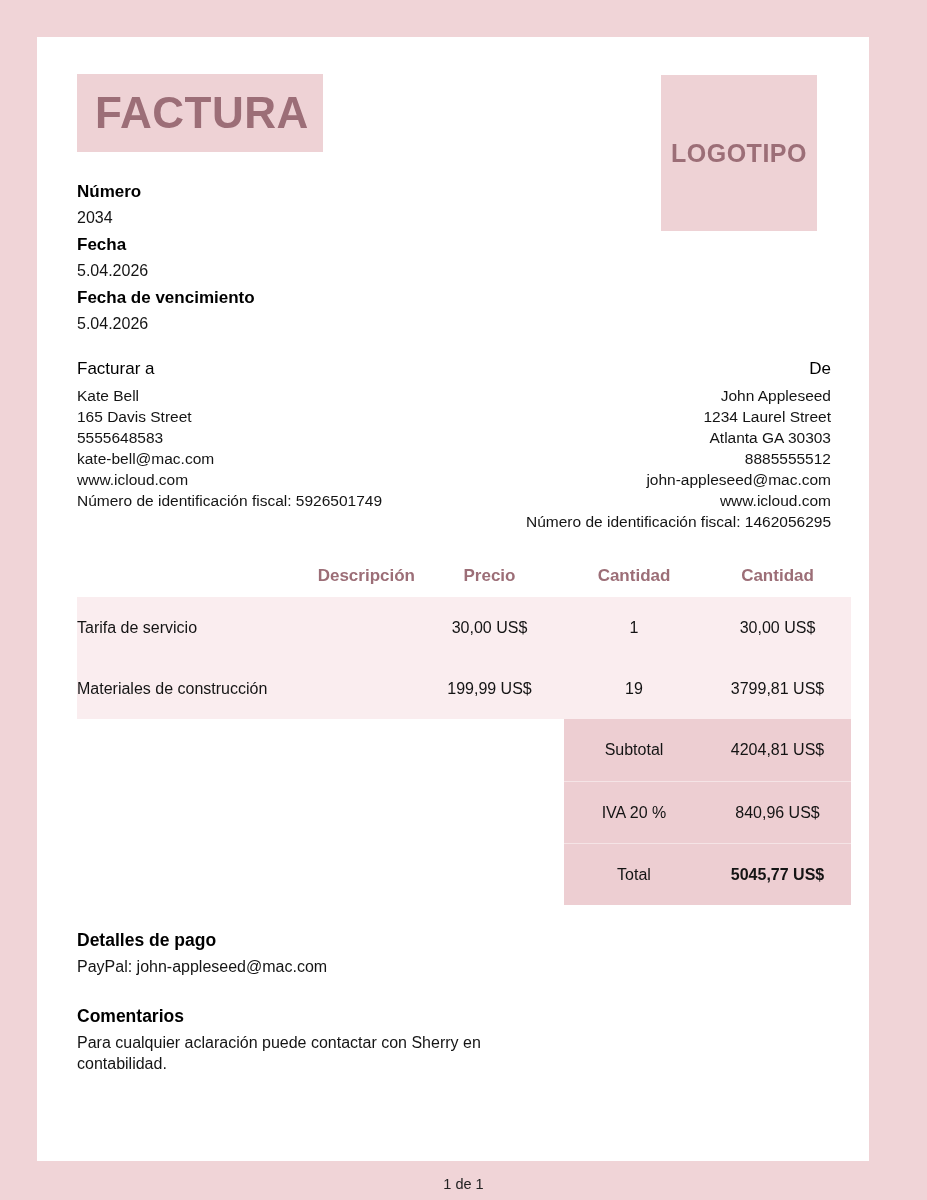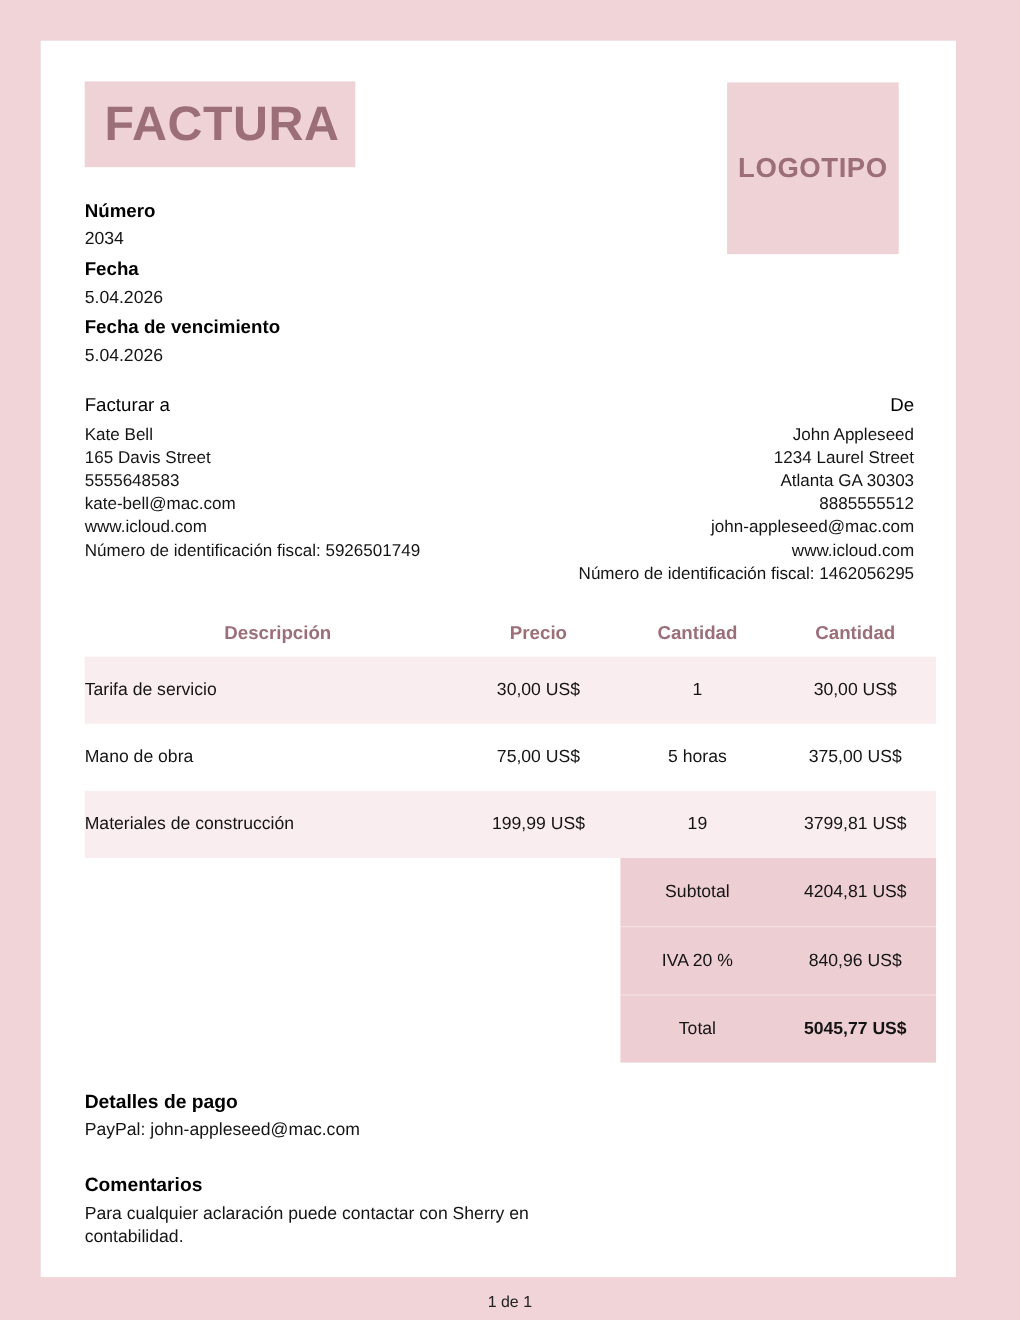--- a/index.html
+++ b/index.html
@@ -46,21 +46,21 @@
   .bill-from { text-align:right; }
   
   .items-table { margin-top:23px; width:774px; }
   .t-head, .t-row {
     display:grid;
     grid-template-columns:338px 149px 140px 147px;
     align-items:center;
   }
   .t-head { height:42px; }
   .t-head .hcell { font-size:17px; font-weight:bold; color:#9c6e77; text-align:center; }
-  .t-head .hcell.first { text-align:center; padding-left:13px; }
+  .t-head .hcell.first { text-align:right; padding-left:13px; }
   .t-row { height:61px; font-size:16px; }
   .t-row .cell { text-align:center; }
   .t-row .cell.first { text-align:left; }
   .t-row.alt { background:#faedef; }
   
   .totals { margin-left:487px; width:287px; background:#edced2; }
   .totals-row {
     display:grid; grid-template-columns:140px 147px;
     height:62px; align-items:center; font-size:16px;
   }
@@ -129,26 +129,20 @@
       <div class="hcell">Precio</div>
       <div class="hcell">Cantidad</div>
       <div class="hcell">Cantidad</div>
     </div>
     <div class="t-row alt">
       <div class="cell first">Tarifa de servicio</div>
       <div class="cell">30,00 US$</div>
       <div class="cell">1</div>
       <div class="cell">30,00 US$</div>
     </div>
-    <div class="t-row">
-      <div class="cell first">Mano de obra</div>
-      <div class="cell">75,00 US$</div>
-      <div class="cell">5 horas</div>
-      <div class="cell">375,00 US$</div>
-    </div>
     <div class="t-row alt">
       <div class="cell first">Materiales de construcción</div>
       <div class="cell">199,99 US$</div>
       <div class="cell">19</div>
       <div class="cell">3799,81 US$</div>
     </div>
   </div>
 
   <div class="totals">
     <div class="totals-row">

